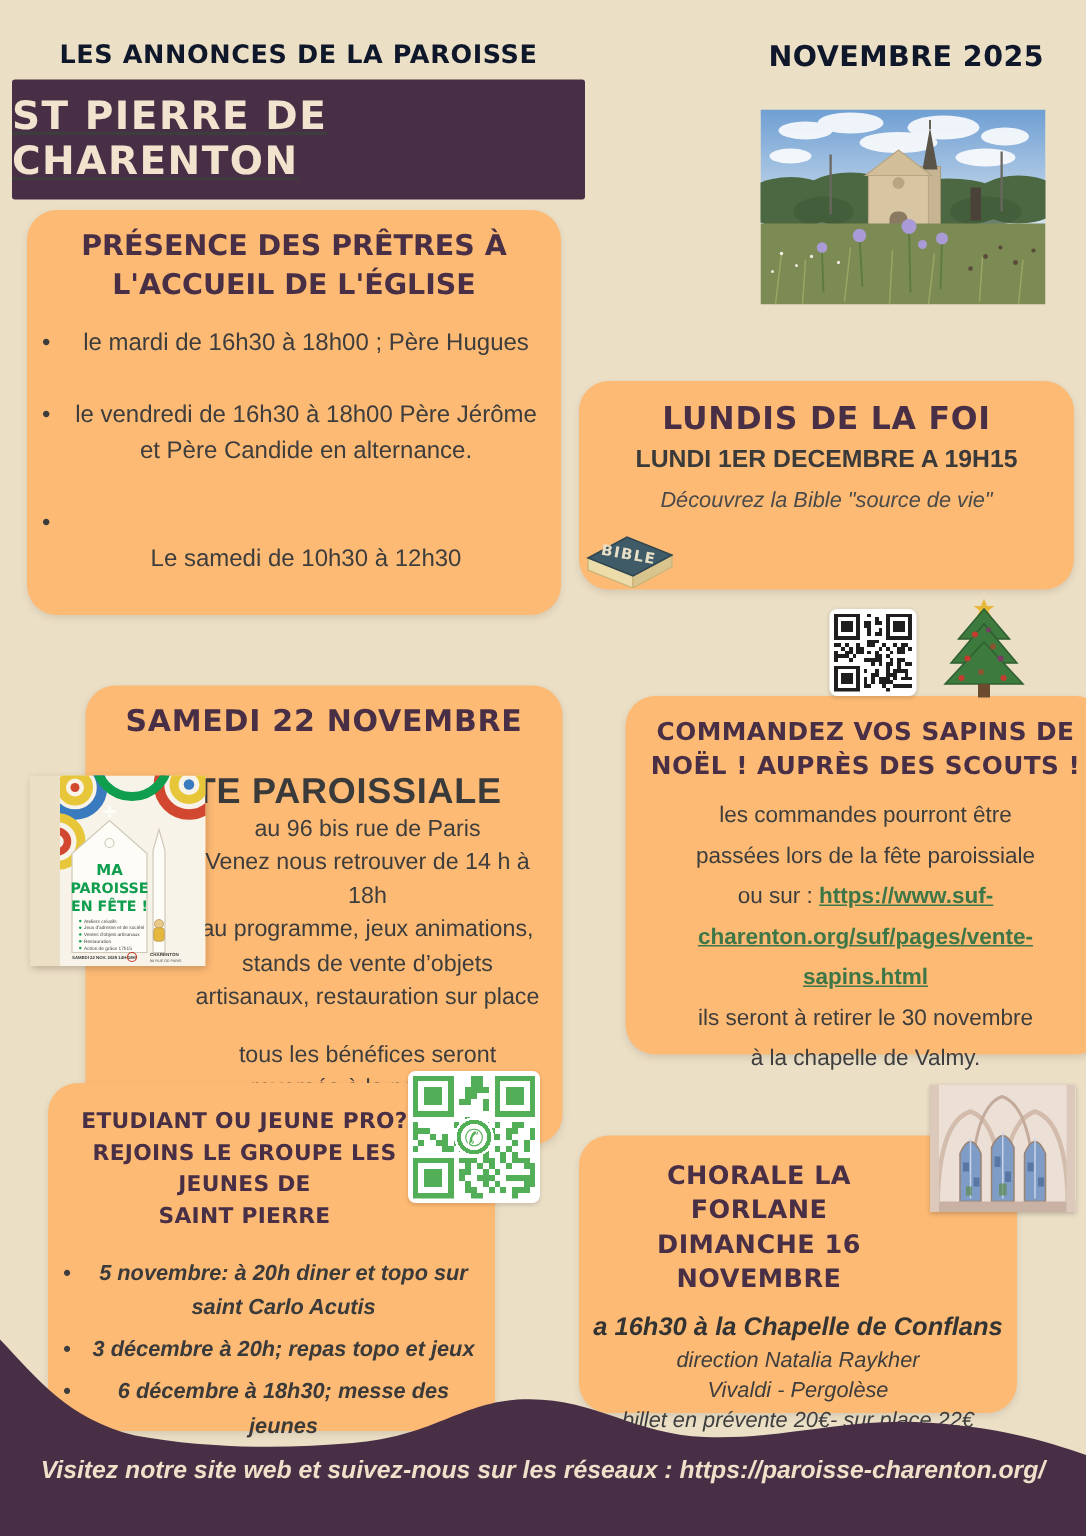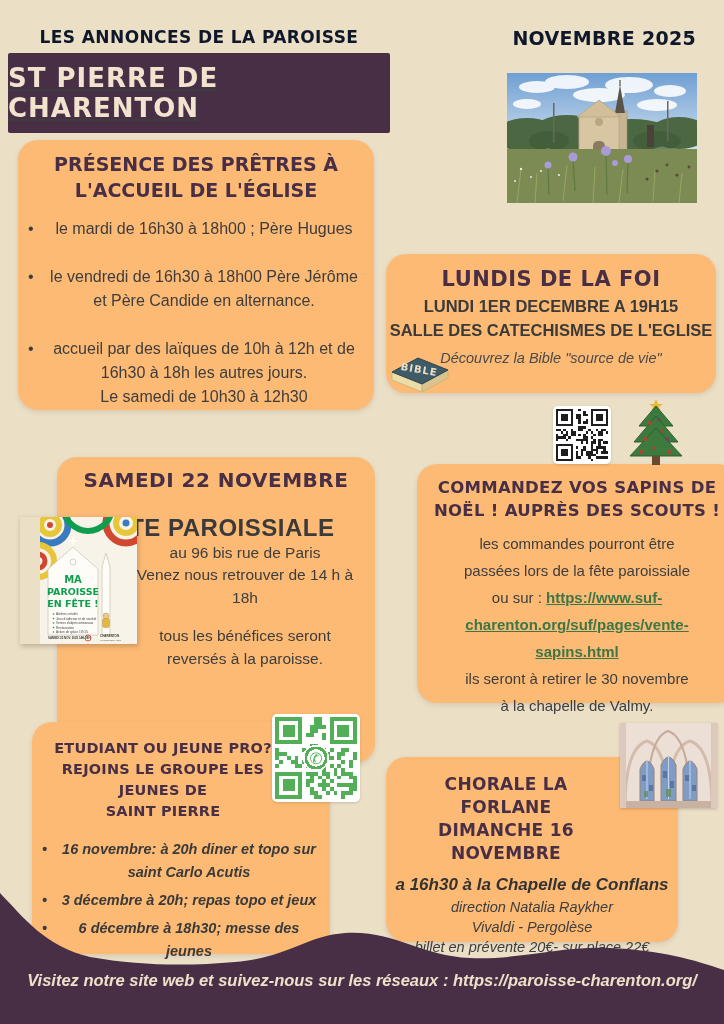--- a/index.html
+++ b/index.html
@@ -119,29 +119,28 @@
           <circle cx="140" cy="106" r="1.5"></circle>
       </g>
     </svg>
   </div>
 
   <div class="card" style="left:18px;top:140px;width:356px;height:270px;">
     <h2 style="font-size:19px;line-height:1.35;margin:12px 28px 0;">PRÉSENCE DES PRÊTRES À L'ACCUEIL DE L'ÉGLISE</h2>
     <ul class="bullets b16" style="margin-top:14px;">
       <li style="margin-bottom:24px;">le mardi de 16h30 à 18h00 ; Père Hugues</li>
       <li style="margin-bottom:24px;">le vendredi de 16h30 à 18h00 Père Jérôme et Père Candide en alternance.</li>
-      <li><span>accueil par des laïques de 10h à 12h et de 16h30 à 18h les autres jours.</span><br>
+      <li><br>
           <span>Le samedi de 10h30 à 12h30</span></li>
     </ul>
   </div>
 
   <div class="card" style="left:386px;top:228px;width:330px;height:139px;margin-top:26px;">
     <h2 style="font-size:21px;margin-top:13px;letter-spacing:.5px;">LUNDIS DE LA FOI</h2>
     <div class="ct" style="font-weight:bold;font-size:16.5px;color:#3a3a3a;margin-top:6px;">LUNDI 1ER  DECEMBRE  A 19H15</div>
-    <div class="ct" style="font-weight:bold;font-size:16.5px;color:#3a3a3a;margin-top:5px;">SALLE DES CATECHISMES  DE L'EGLISE</div>
     <div class="ct italic" style="font-size:14.5px;color:#4a4a4a;margin-top:10px;">Découvrez la Bible "source de vie"</div>
   </div>
 
   <div class="media" style="left:388px;top:342px;width:62px;height:50px;">
     <svg width="62" height="50" viewBox="0 0 62 50">
       <polygon points="4,30 34,42 34,50 4,38" fill="#ecdca9" stroke="#c8b276" stroke-width="0.8"></polygon>
       <polygon points="34,42 60,28 60,36 34,50" fill="#d9c48e" stroke="#c8b276" stroke-width="0.8"></polygon>
       <polygon points="4,30 30,16 60,28 34,42" fill="#3f5b67" stroke="#2f4550" stroke-width="1"></polygon>
       <text x="31" y="31" transform="rotate(10,31,29)" font-size="10" font-weight="bold" fill="#e8dfc6" text-anchor="middle" letter-spacing="1" font-family="DejaVu Sans, sans-serif">BIBLE</text>
     </svg>
@@ -288,20 +287,21 @@
       <rect x="29" y="58" width="8" height="9" fill="#6b4a2e"></rect>
     </svg>
   </div>
 
   <div class="card" style="left:57px;top:457px;width:318px;height:306px;">
     <h2 style="font-size:20px;margin-top:11px;letter-spacing:.5px;">SAMEDI 22 NOVEMBRE</h2>
     <div class="ct" style="font-weight:bold;font-size:24px;color:#3a3a3a;margin-top:22px;letter-spacing:.5px;">FETE PAROISSIALE</div>
     <div style="padding:0 14px 0 72px;font-size:15.5px;line-height:1.45;text-align:center;">
       <div>au 96 bis rue de Paris</div>
       <div>Venez nous retrouver de 14 h à 18h</div>
+      <div>au programme, jeux animations, stands de vente d’objets artisanaux, restauration sur place</div>
       <div style="margin-top:16px;">tous les bénéfices seront reversés à la paroisse.</div>
     </div>
   </div>
 
   <div class="media" style="left:20px;top:517px;width:97px;height:127px;box-shadow:1px 2px 5px rgba(70,50,40,.3);padding-left:20px;">
     <svg width="97" height="127" viewBox="0 0 97 127">
       <defs>
           <clipPath id="pc">
             <rect width="97" height="127" rx="1"></rect>
           </clipPath>
@@ -356,21 +356,21 @@
       <span>passées lors de la fête paroissiale</span><br>
       <span>ou sur : </span><span class="linkgreen">https://www.suf-charenton.org/suf/pages/vente-sapins.html</span><br>
       <span>ils seront à retirer le 30 novembre</span><br>
       <span>à la chapelle de Valmy.</span>
     </div>
   </div>
 
   <div class="card" style="left:32px;top:722px;width:298px;height:232px;">
     <h2 style="font-size:14.5px;line-height:1.45;margin:16px 50px 0 14px;letter-spacing:.2px;"><span>ETUDIANT OU JEUNE PRO?</span><br><span>REJOINS LE GROUPE LES JEUNES DE</span><br><span>SAINT PIERRE</span></h2>
     <ul class="bullets bolditalic" style="font-size:14.5px;line-height:1.55;margin-top:16px;color:#3a3a3a;">
-      <li style="margin-bottom:6px;">16 novembre: à 20h diner et topo sur saint Carlo Acutis</li>
+      <li style="margin-bottom:6px;">5 novembre: à 20h diner et topo sur saint Carlo Acutis</li>
       <li style="margin-bottom:6px;">3 décembre à 20h; repas topo et jeux</li>
       <li>6 décembre à 18h30; messe des jeunes</li>
     </ul>
   </div>
 
   <div class="media qrpad" style="left:272px;top:714px;width:88px;height:88px;"><svg width="100%" height="100%" viewBox="0 0 21 21" shape-rendering="crispEdges">
         <rect width="21" height="21" fill="#fff"></rect>
         <rect x="10" y="0" width="1" height="1" fill="#53ae58"></rect>
         <rect x="11" y="0" width="1" height="1" fill="#53ae58"></rect>
         <rect x="10" y="1" width="1" height="1" fill="#53ae58"></rect>

